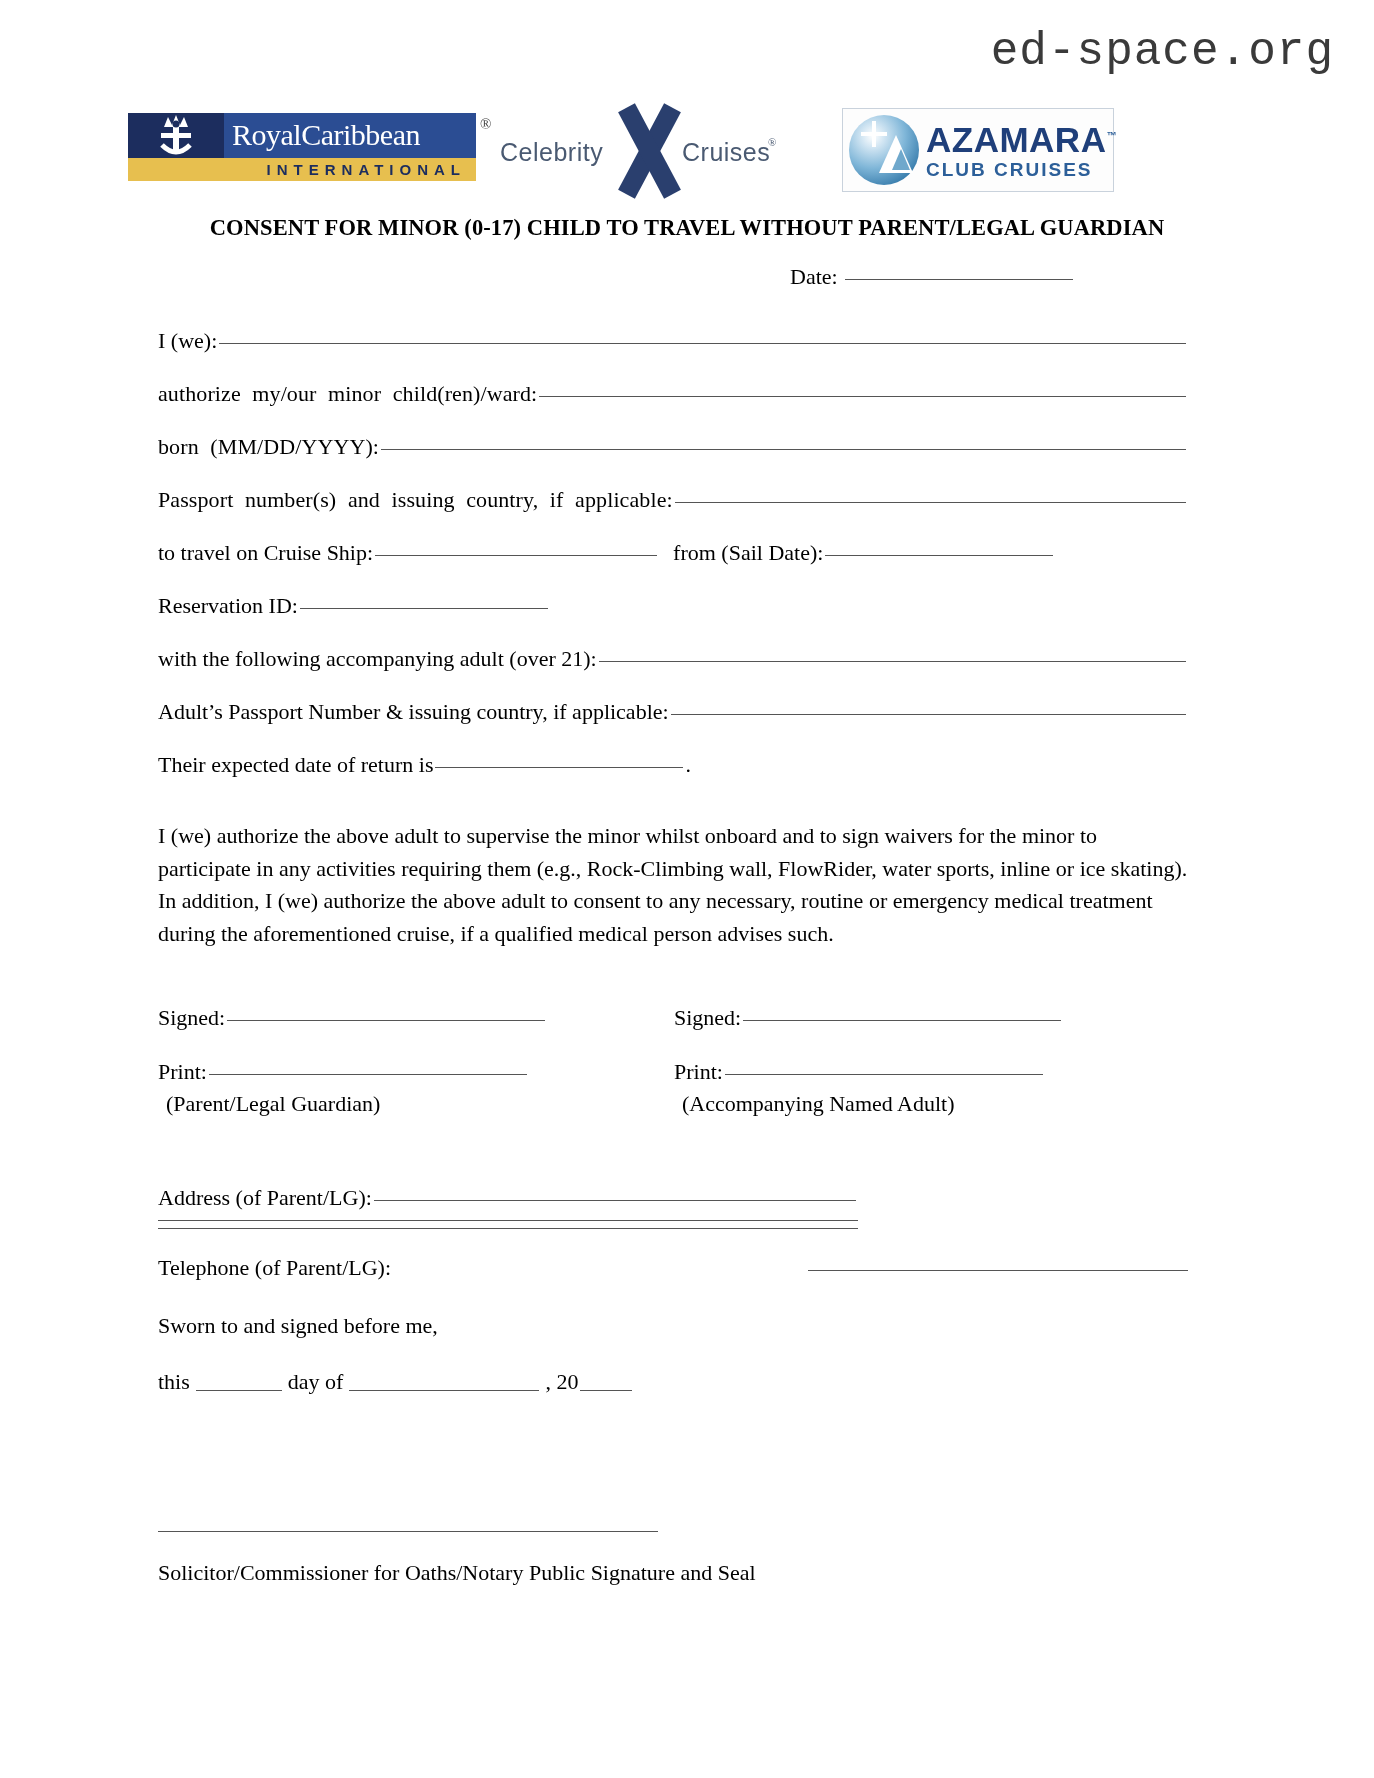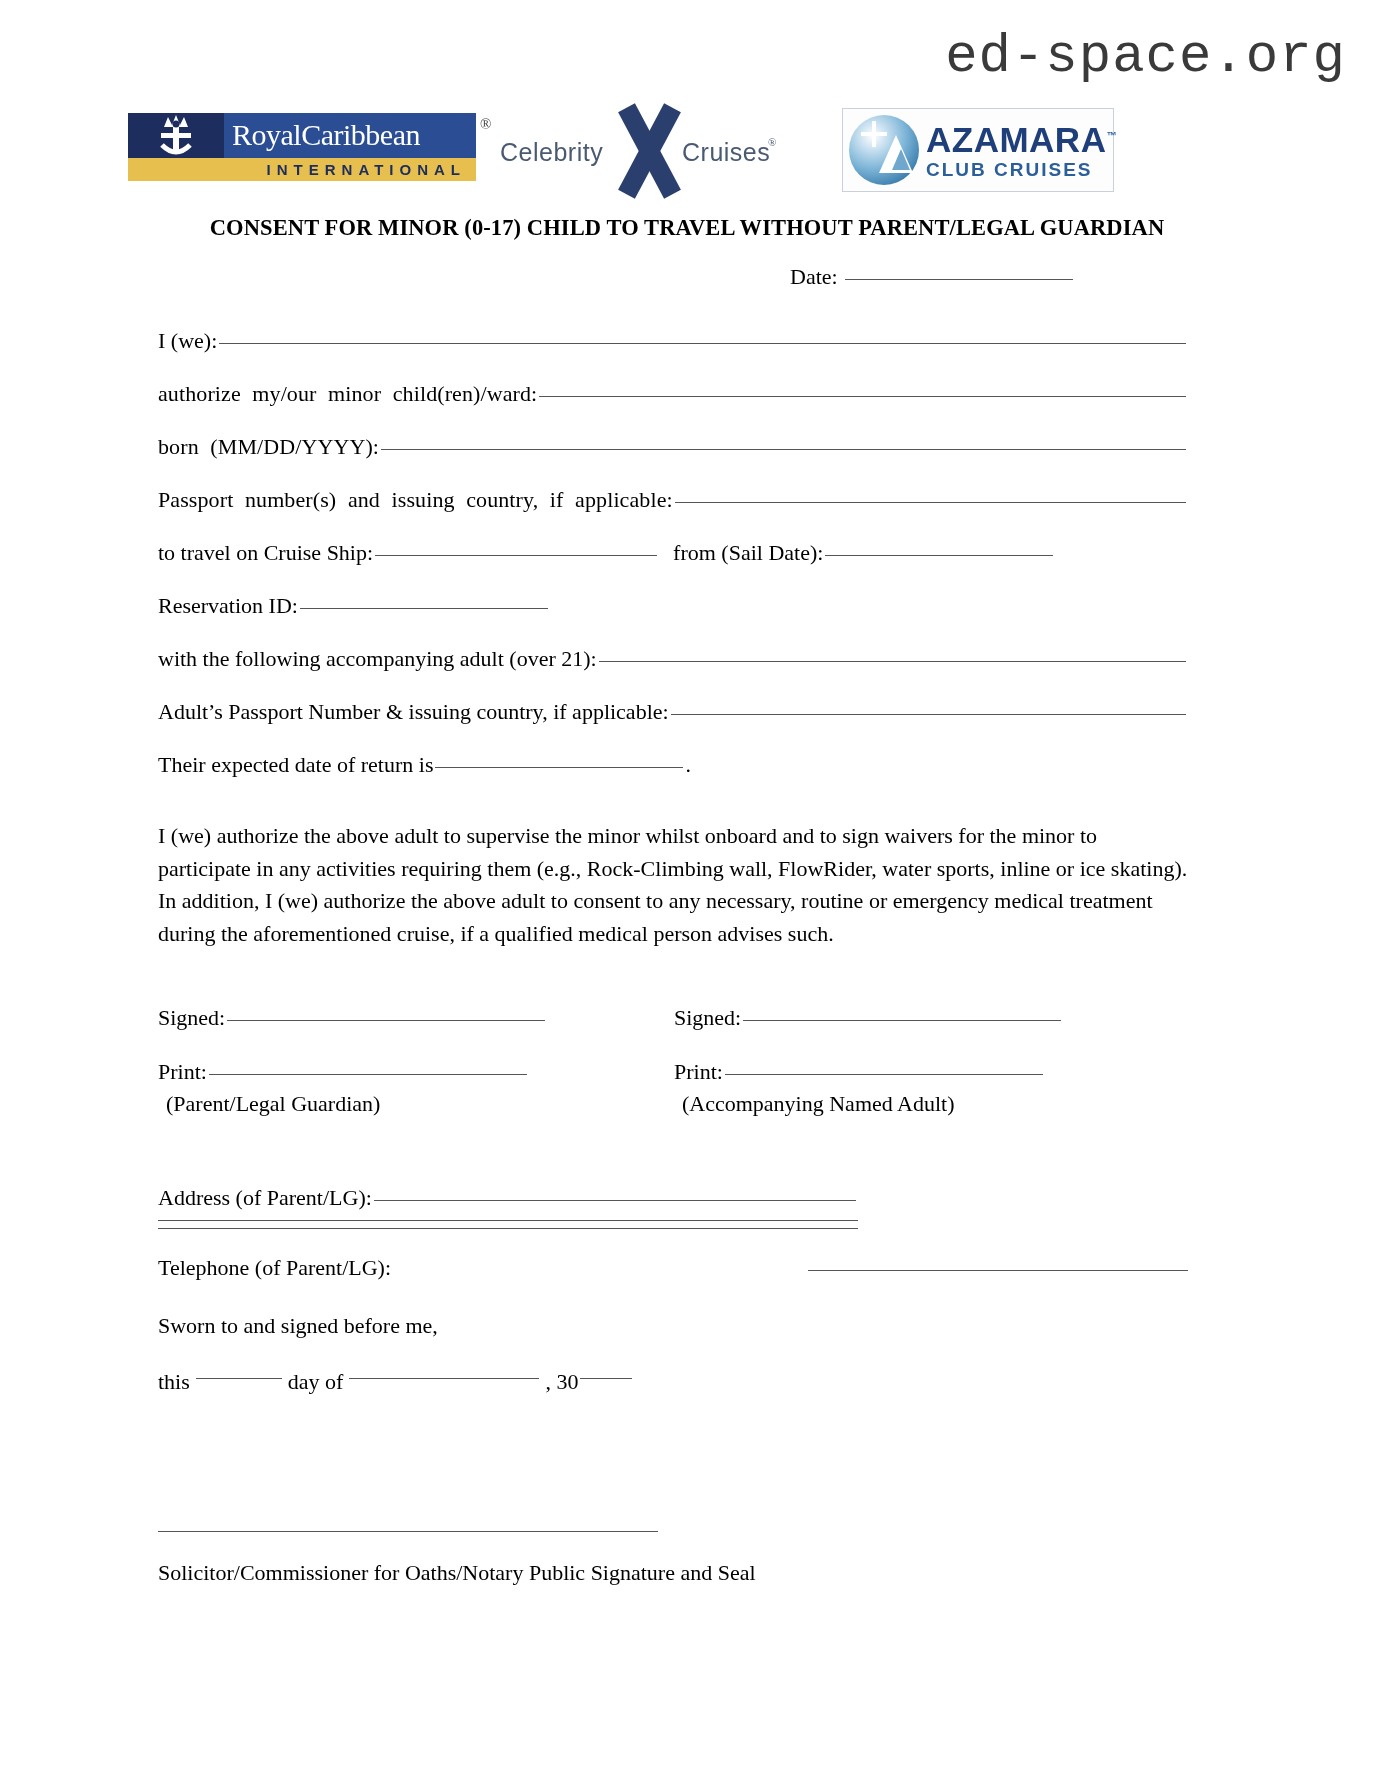--- a/index.html
+++ b/index.html
@@ -13,23 +13,23 @@
     position: relative;
     font-family: "Liberation Serif", "DejaVu Serif", serif;
     color: #000000;
     overflow: hidden;
   }
 
   
   .watermark {
     position: absolute;
     top: 26px;
-    right: 28px;
+    right: 40px;
     font-family: "Liberation Mono", "DejaVu Sans Mono", monospace;
-    font-size: 54px;
+    font-size: 46px;
     letter-spacing: 1px;
     color: #3a3a3a;
     white-space: nowrap;
     margin-left: 17px;
   }
 
   
   .logo-band {
     position: absolute;
     top: 108px;
@@ -299,21 +299,21 @@
     width: 1032px;
     font-size: 22px;
   }
   .addr-line { display: flex; align-items: baseline; white-space: nowrap; margin-bottom: 8px; text-align: right; }
   .addr-line .rule.a1 { width: 482px; flex: none; }
   .addr-rule-full { width: 700px; border-bottom: 1.6px solid #555; height: 1px; margin-bottom: 26px; }
   .tel-line { display: flex; align-items: baseline; white-space: nowrap; margin-top: 22px; margin-bottom: 32px; justify-content: space-between; }
   .tel-line .rule { width: 380px; flex: none; }
 
   .sworn { margin-bottom: 30px; }
-  .this-line { display: flex; align-items: center; white-space: nowrap; }
+  .this-line { display: flex; align-items: flex-end; white-space: nowrap; }
   .this-line .r-small { width: 86px; border-bottom: 1.6px solid #555; height:1px; position: relative; top:-4px; margin: 0 6px; flex: none;}
   .this-line .r-mid   { width: 190px; border-bottom: 1.6px solid #555; height:1px; position: relative; top:-4px; margin: 0 6px; flex: none;}
   .this-line .r-tiny  { width: 52px; border-bottom: 1.6px solid #555; height:1px; position: relative; top:-4px; margin: 0 2px; flex: none;}
 
   .notary {
     position: absolute;
     top: 1530px;
     left: 158px;
     width: 1032px;
     font-size: 22px;
@@ -480,21 +480,21 @@
     <span class="rule"></span>
   </div>
 
   <div class="sworn">Sworn to and signed before me,</div>
 
   <div class="this-line">
     <span class="lbl">this</span>
     <span class="r-small"></span>
     <span class="lbl">day of</span>
     <span class="r-mid"></span>
-    <span class="lbl">, 30</span>
+    <span class="lbl">, 20</span>
     <span class="r-tiny"></span>
   </div>
 
 </div>
 
 <div class="notary">
   <div class="notary-rule"></div>
   <div>Solicitor/Commissioner for Oaths/Notary Public Signature and Seal</div>
 </div>
 

